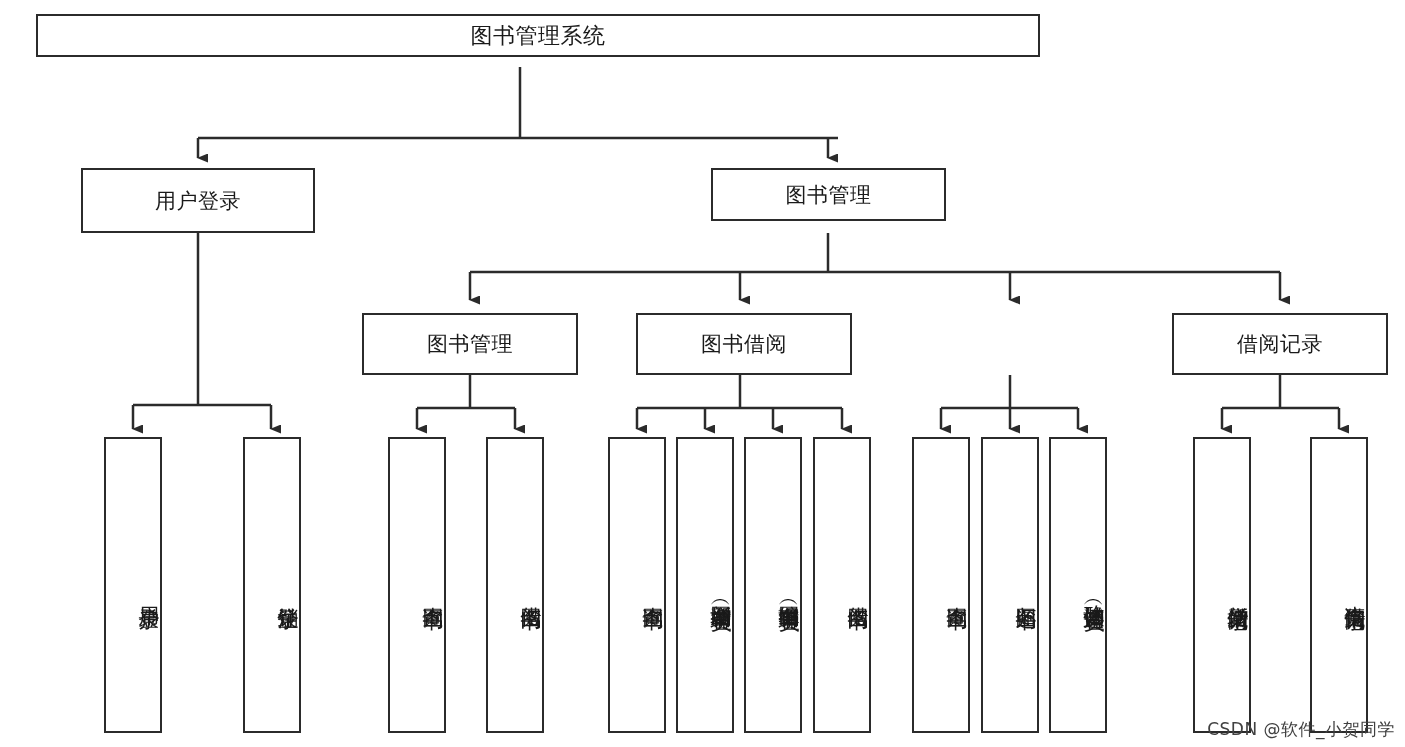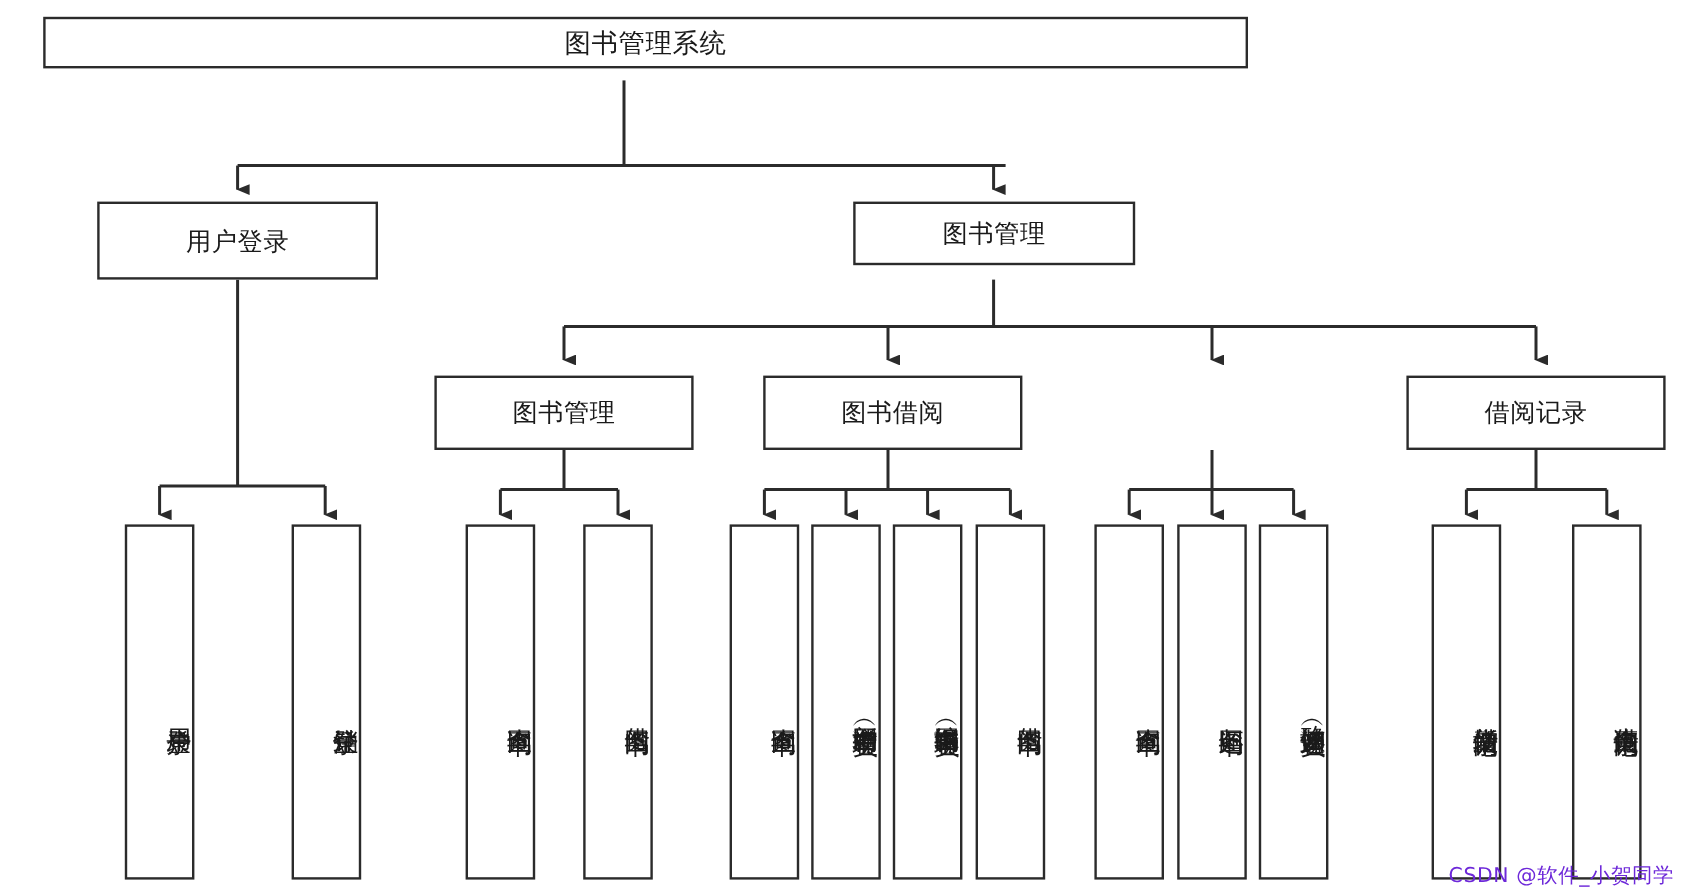--- a/index.html
+++ b/index.html
@@ -52,21 +52,21 @@
     display: block;
   }
   .node.root {
     font-size: 22px;
   }
   #watermark {
     position: absolute;
     right: 10px;
     bottom: 6px;
     font-size: 17px;
-    color: #6d28d9;
+    color: #404040;
     letter-spacing: 0.5px;
     white-space: nowrap;
     pointer-events: none;
   }
 </style>
 </head>
 <body>
 
 <div id="canvas">
 

